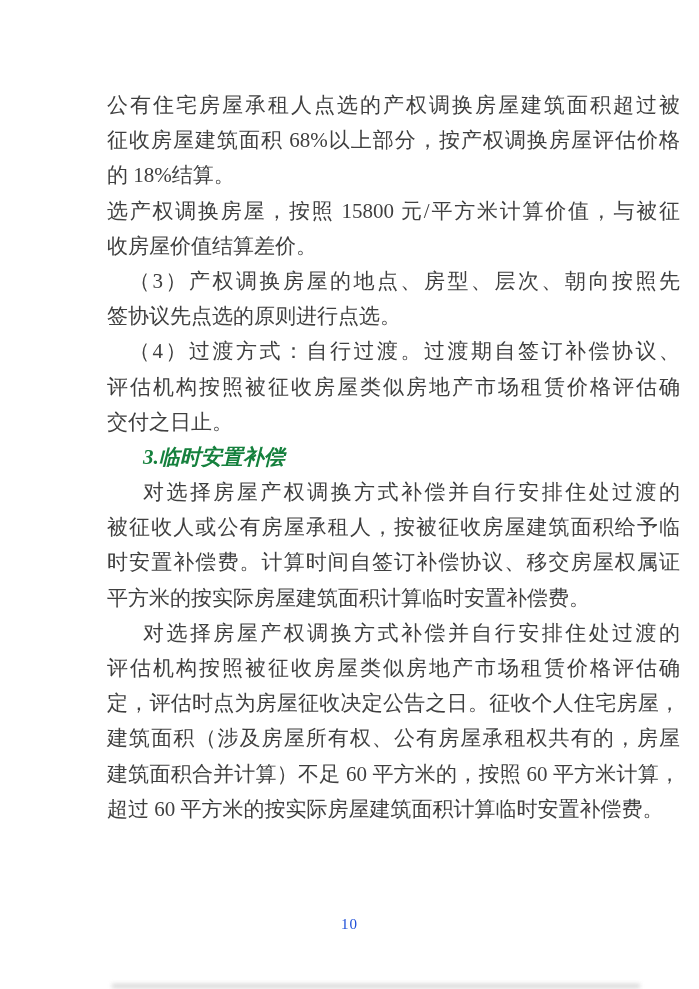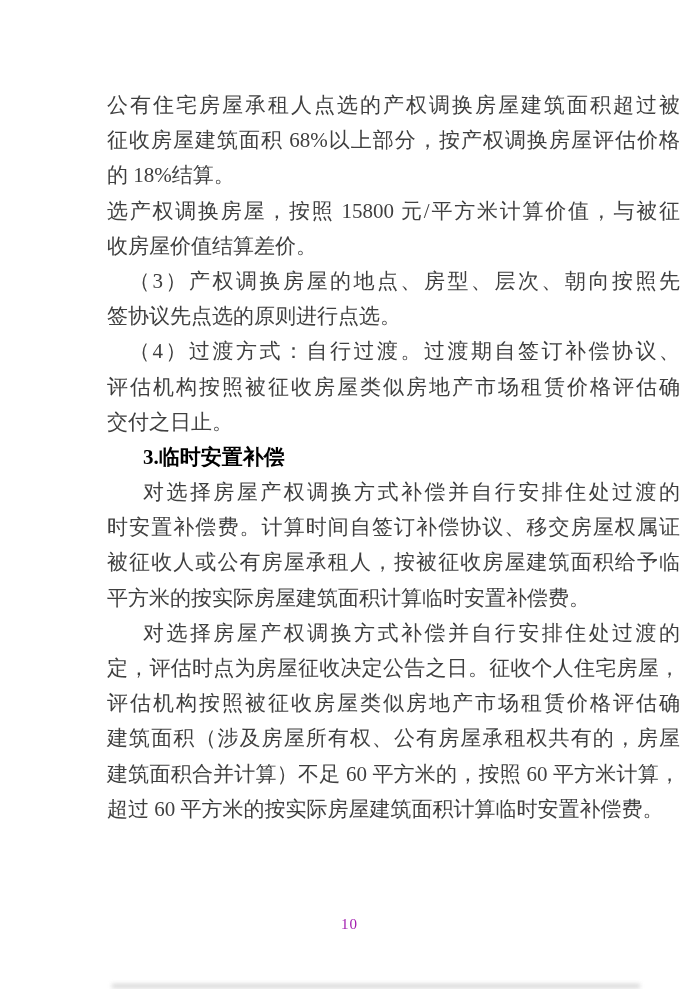--- a/index.html
+++ b/index.html
@@ -36,30 +36,31 @@
     text-align-last: justify;
     white-space: nowrap;
   }
   .line.last {
     text-align-last: left;
   }
   .ind-a { text-indent: 22px; }   
   .ind-b { text-indent: 36px; }   
   .heading {
     font-weight: 700;
-    color: #000000;
+    color: #15803d;
+    font-style: italic;
   }
   .page-number {
     position: absolute;
     left: 0;
     top: 916px;
     width: 699px;
     text-align: center;
     font-size: 15px;
-    color: #a21caf;
+    color: #1d4ed8;
     letter-spacing: 1px;
   }
   .scan-artifact {
     position: absolute;
     left: 112px;
     top: 984px;
     width: 528px;
     height: 4px;
     background: #b0b0b0;
     filter: blur(2px);
@@ -94,29 +95,29 @@
       <div class="line">评估机构按照被征收房屋类似房地产市场租赁价格评估确</div>
       <div class="line last">交付之日止。</div>
     </div>
 
     <div class="para">
       <div class="line last heading ind-b">3.临时安置补偿</div>
     </div>
 
     <div class="para">
       <div class="line ind-b">对选择房屋产权调换方式补偿并自行安排住处过渡的</div>
+      <div class="line">被征收人或公有房屋承租人，按被征收房屋建筑面积给予临</div>
       <div class="line">时安置补偿费。计算时间自签订补偿协议、移交房屋权属证</div>
-      <div class="line">被征收人或公有房屋承租人，按被征收房屋建筑面积给予临</div>
       <div class="line last">平方米的按实际房屋建筑面积计算临时安置补偿费。</div>
     </div>
 
     <div class="para">
       <div class="line ind-b">对选择房屋产权调换方式补偿并自行安排住处过渡的</div>
+      <div class="line">评估机构按照被征收房屋类似房地产市场租赁价格评估确</div>
       <div class="line">定，评估时点为房屋征收决定公告之日。征收个人住宅房屋，</div>
-      <div class="line">评估机构按照被征收房屋类似房地产市场租赁价格评估确</div>
       <div class="line">建筑面积（涉及房屋所有权、公有房屋承租权共有的，房屋</div>
       <div class="line">建筑面积合并计算）不足 60 平方米的，按照 60 平方米计算，</div>
       <div class="line last">超过 60 平方米的按实际房屋建筑面积计算临时安置补偿费。</div>
     </div>
 
   </div>
 
   <div class="page-number">10</div>
 
   <div class="scan-artifact"></div>

